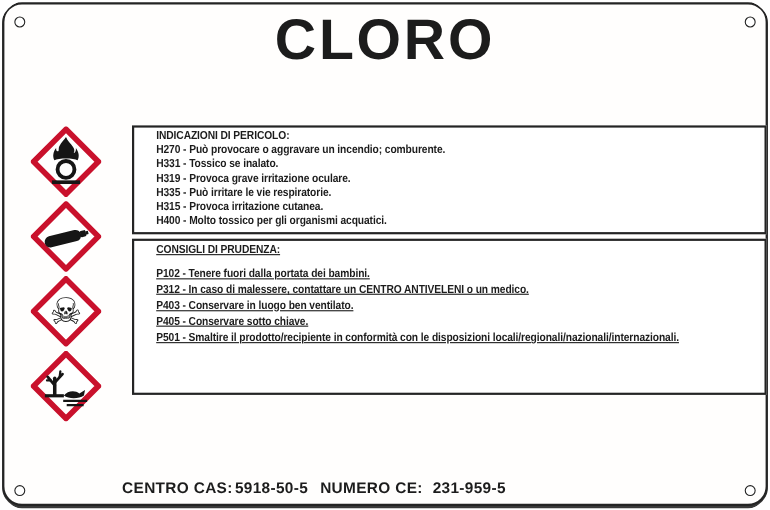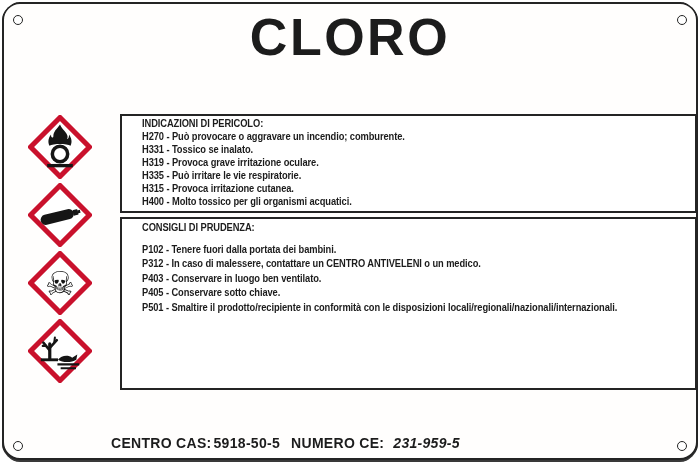--- a/index.html
+++ b/index.html
@@ -35,36 +35,36 @@
   .picto svg { display:block; width:64px; height:64px; }
   .picto text { font-family:"DejaVu Sans", sans-serif; }
 
   .box {
     position:absolute; left:104px; width:577px; box-sizing:border-box;
     border:2px solid #242424; background:#ffffff; padding:1px 20px;
     overflow:hidden;
     margin-left:12px;
   }
   .box1 { top:110px; height:99px; }
-  .box2 { top:213px; height:173px; }
+  .box2 { top:213px; height:142px;text-decoration:underline; }
   .tline {
     font-weight:bold; font-size:10.6px; line-height:13px;
     letter-spacing:-0.1px; white-space:nowrap;
     transform:scaleX(0.88); transform-origin:0 50%;
   }
   .box2 .tline { line-height:14.6px; }
   .box2 .box-title { margin-bottom:7px; }
 
   .footer {
     position:absolute; left:107px; top:431px;
     font-weight:bold; font-size:14px; letter-spacing:0.3px; white-space:nowrap;
   }
   .footer .val-cas { margin-left:2px; }
   .footer .lbl-ce  { margin-left:11px; }
-  .footer .val-ce  { margin-left:9px;font-style:italic; }
+  .footer .val-ce  { margin-left:9px; }
 </style>
 </head>
 <body>
 
 <div class="stage">
   <div class="panel">
 
     <div class="hole tl"></div>
     <div class="hole tr"></div>
     <div class="hole bl"></div>

